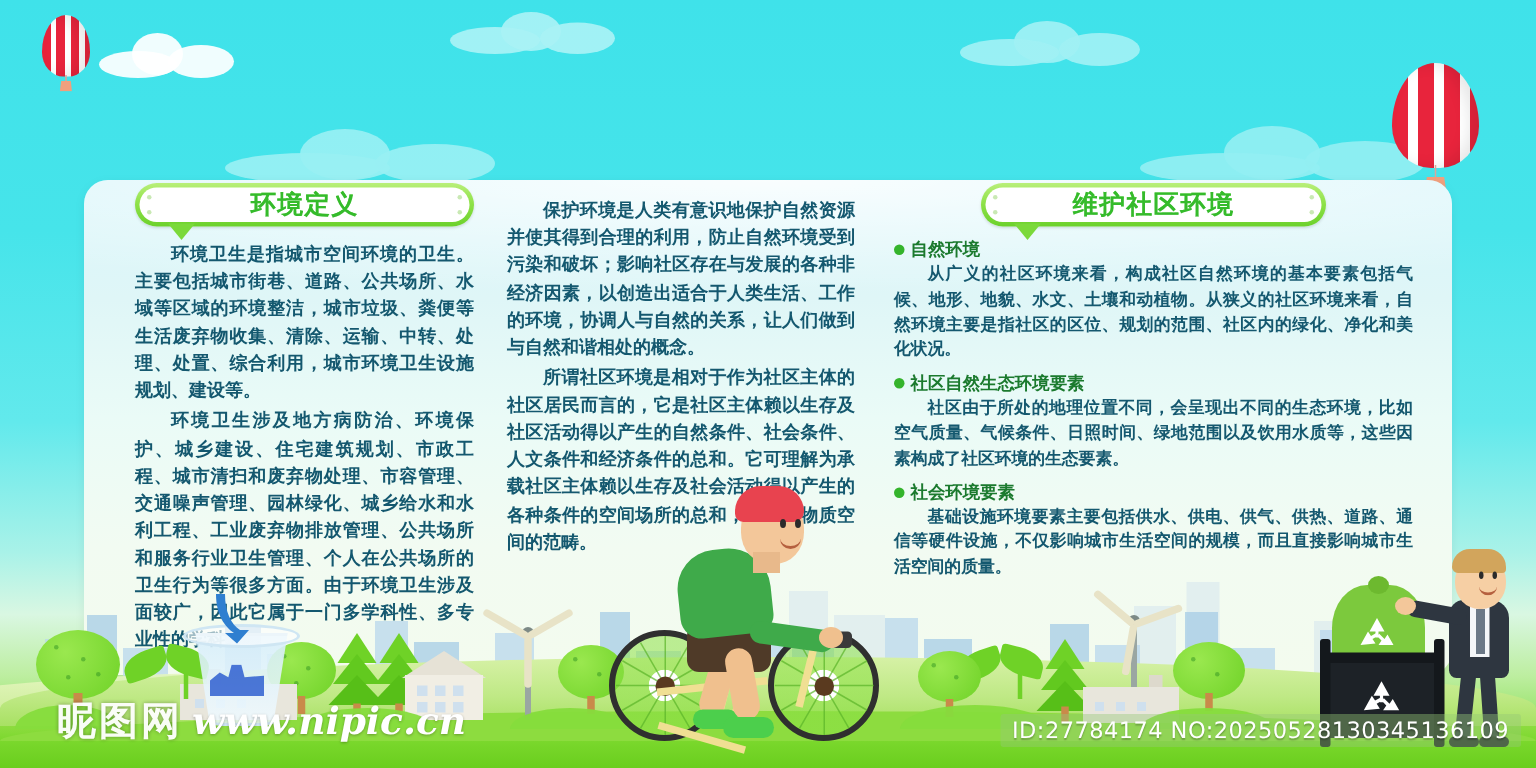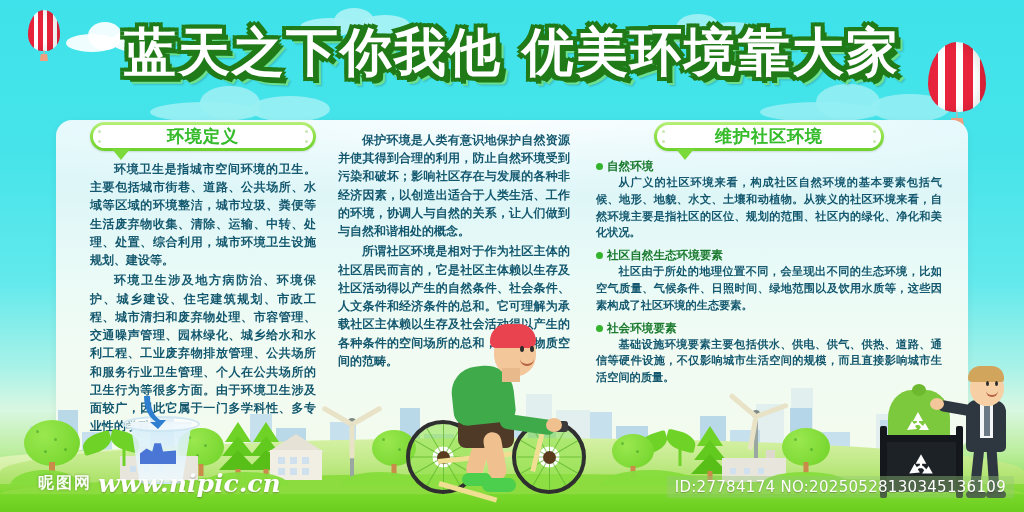--- a/index.html
+++ b/index.html
@@ -132,21 +132,21 @@
      background:radial-gradient(circle,#ffffff 0 22%,rgba(140,225,70,.55) 23% 86%,rgba(255,255,255,.2) 87% 100%);}
   .wheel .hub2{position:absolute;left:50%;top:50%;width:13px;height:13px;margin:-6.5px 0 0 -6.5px;border-radius:50%;background:#5a3a1f;}
   .spoke{position:absolute;left:50%;top:50%;width:1px;height:50%;background:rgba(90,180,40,.7);transform-origin:50% 0;}
   .frame{position:absolute;background:#f0df93;}
 
   
   #binman{position:absolute;right:6px;bottom:14px;width:136px;height:130px;}
 
   
   #wm{position:absolute;left:38px;bottom:14px;display:flex;align-items:center;gap:6px;}
-  #wm .cn{font-family:"DejaVu Serif","Liberation Serif",serif;font-weight:bold;font-size:16px;color:#ffffff;
+  #wm .cn{font-family:"DejaVu Serif","Liberation Serif",serif;font-weight:bold;font-size:26px;color:#ffffff;
      letter-spacing:2px;text-shadow:0 0 3px rgba(0,0,0,.35);opacity:.95;}
   #wm .url{font-family:"DejaVu Serif","Liberation Serif",serif;font-style:italic;font-weight:bold;font-size:25px;color:#ffffff;
      text-shadow:0 1px 2px rgba(0,0,0,.3);}
   #wmbin{position:absolute;left:122px;bottom:26px;width:74px;height:78px;}
   #idtag{position:absolute;right:10px;bottom:14px;padding:2px 8px;border-radius:2px;
      background:rgba(150,200,120,.42);color:#ffffff;font-size:15px;letter-spacing:.3px;
      font-family:"DejaVu Sans","Liberation Sans",sans-serif;text-shadow:0 1px 1px rgba(0,0,0,.25);}
 </style>
 </head>
 <body>
@@ -183,21 +183,20 @@
     <div class="env"></div>
       <div class="rope"></div>
       <div class="basket"></div>
   </div>
   <div class="balloon" style="left:928px;top:42px;width:58px;height:90px;">
     <div class="env"></div>
       <div class="rope"></div>
       <div class="basket"></div>
   </div>
 
-  <div id="title">蓝天之下你我他 优美环境靠大家</div>
 
   <div id="panel">
 
     <div class="pcity" style="left:470px;width:26px;height:56px;"></div>
     <div class="pcity" style="left:500px;width:34px;height:40px;"></div>
     <div class="pcity" style="left:700px;width:28px;height:46px;"></div>
     <div class="pcity" style="left:735px;width:22px;height:62px;"></div>
     <div class="pcity" style="left:820px;width:30px;height:36px;"></div>
 
     <div class="col" id="col1">

